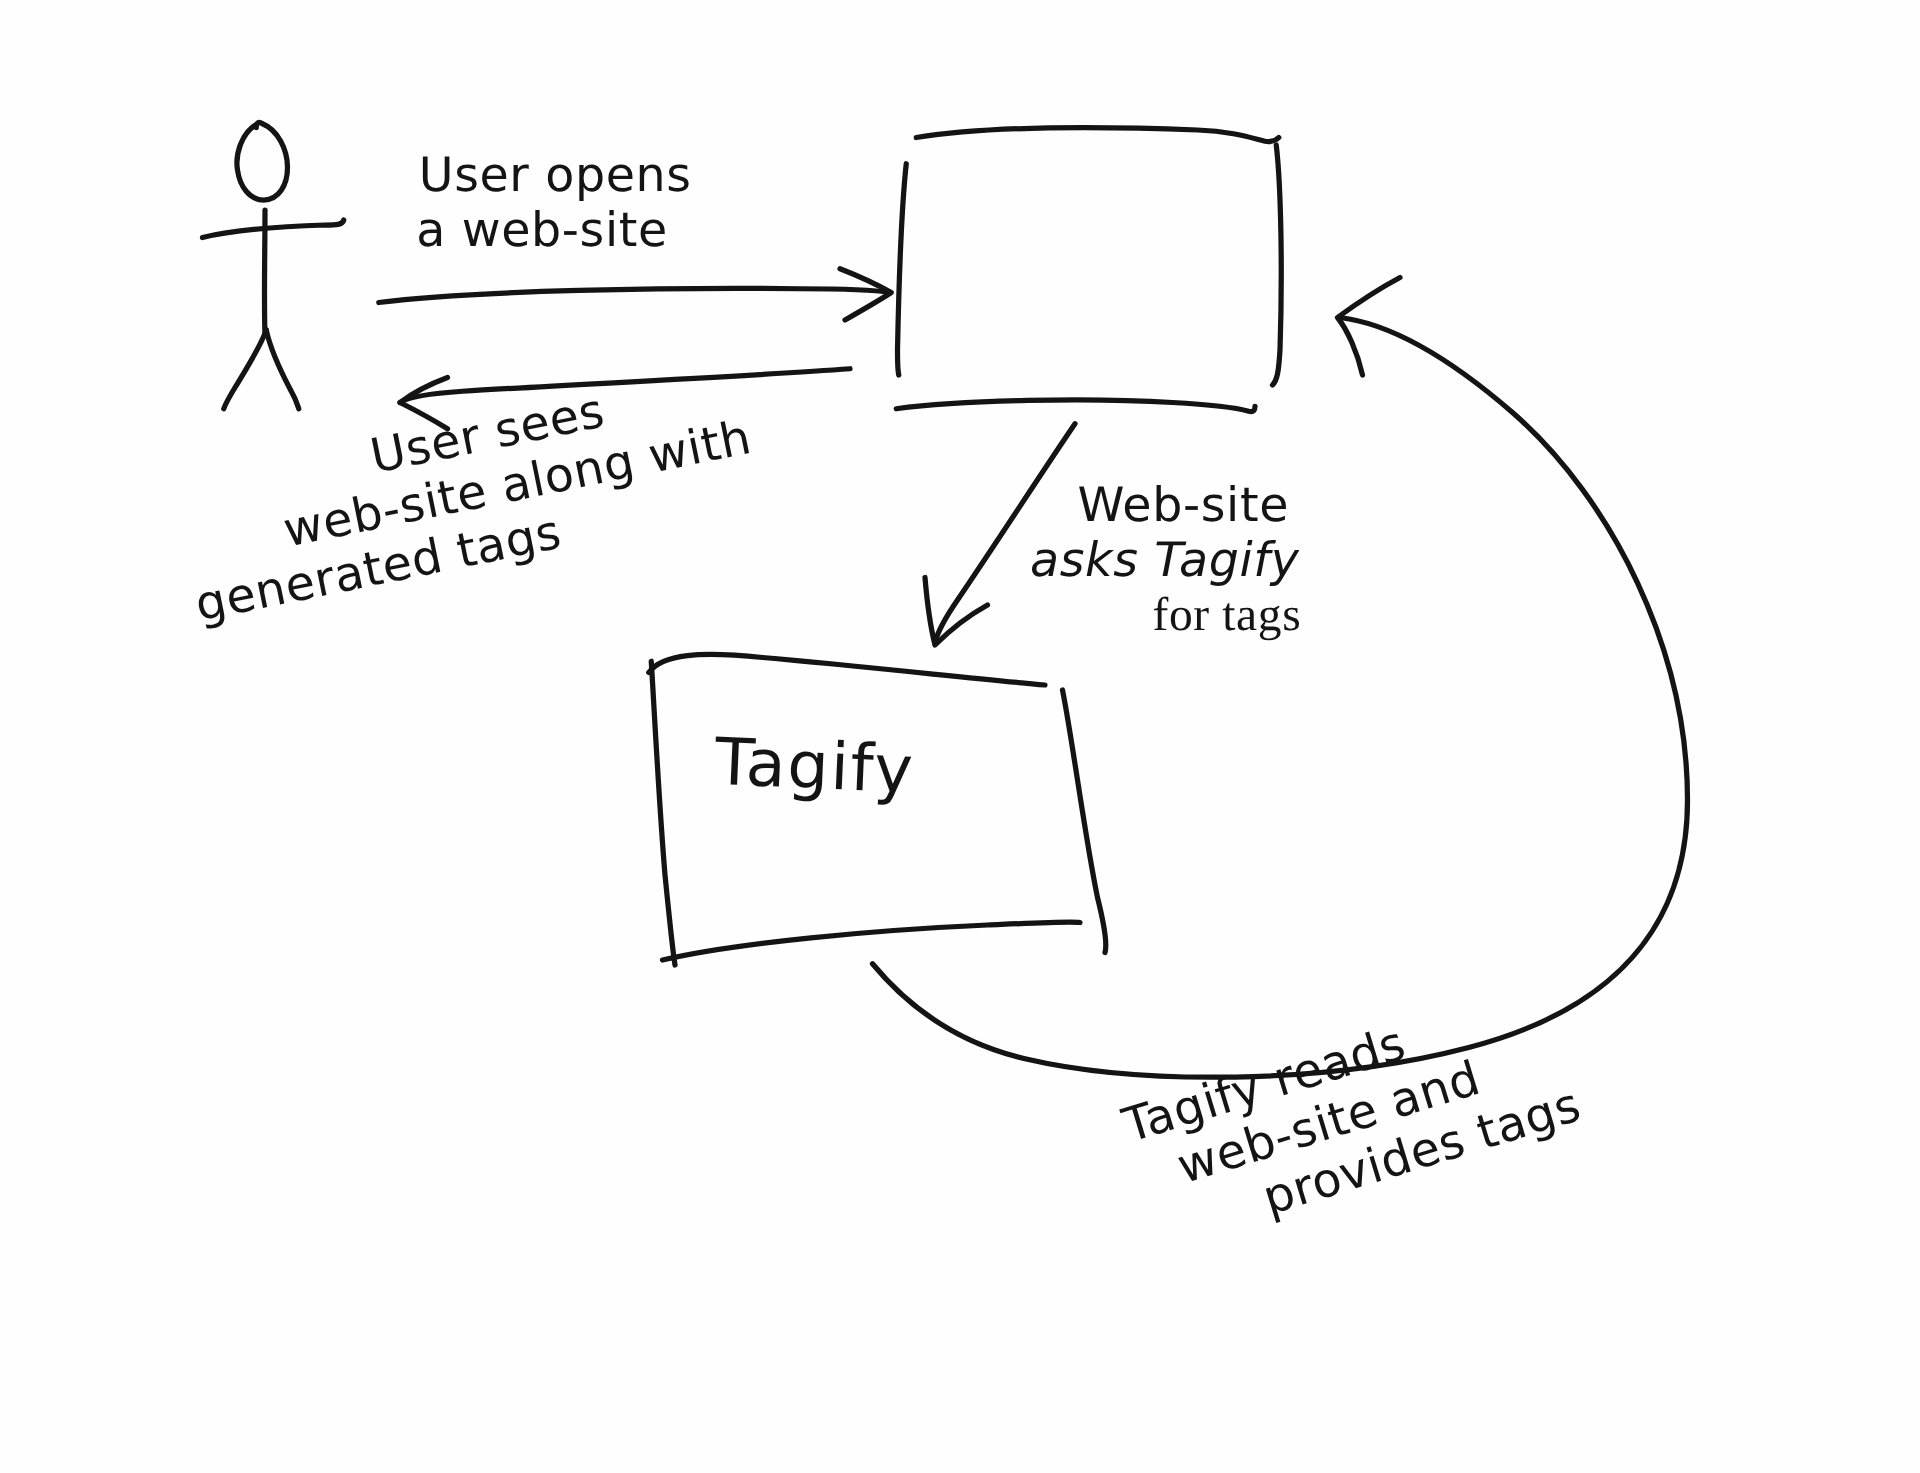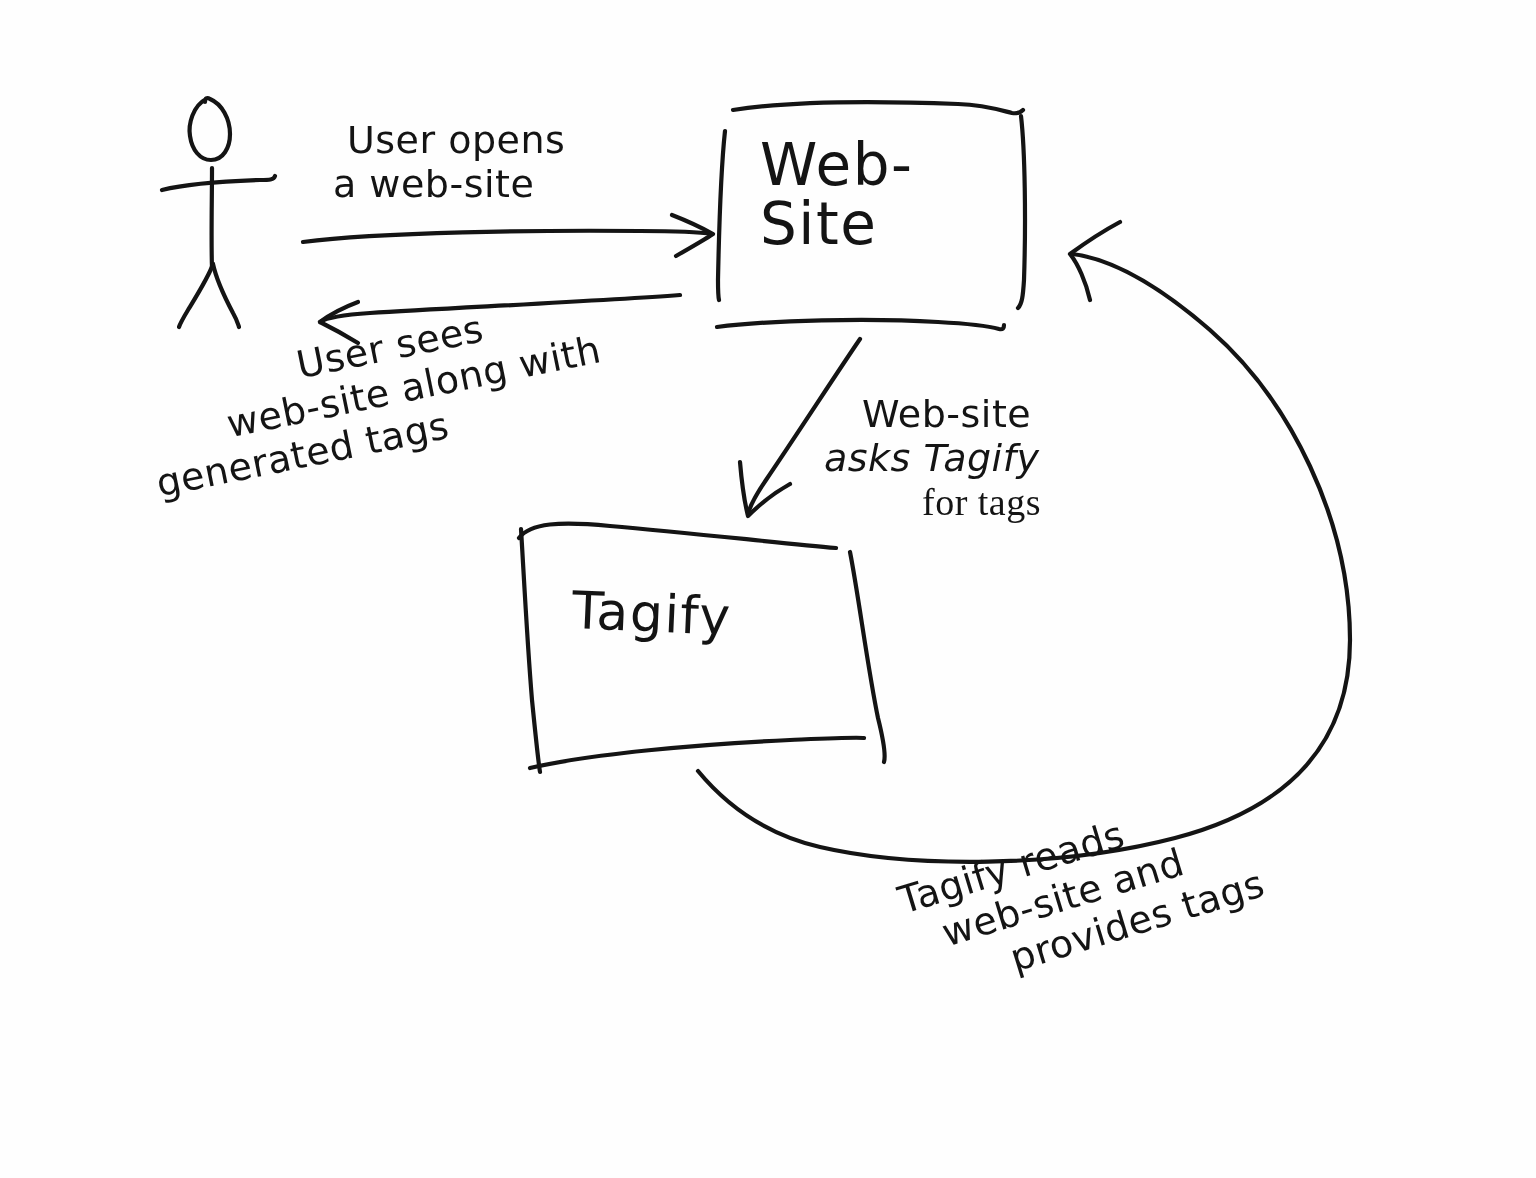--- a/index.html
+++ b/index.html
@@ -50,29 +50,29 @@
   }
   
   .edge-label {
     font-size: 38px;
     line-height: 1.16;
   }
   .edge-label-line {
     display: block;
   }
   .lbl-user-opens   { left: 335px; top: 118px; }
-  .lbl-user-opens .l1 { margin-left: 12px; }
+  .lbl-user-opens .l1 { margin-left: 0px; }
   .lbl-user-opens .l2 { margin-left: -2px; }
 
   .lbl-user-sees  { left: 300px; top: 344px; transform: rotate(-11.5deg); }
   .lbl-user-sees .l1 { margin-left: 6px; }
   .lbl-user-sees .l2 { margin-left: -74px; }
   .lbl-user-sees .l3 { margin-left: -155px; }
 
-  .lbl-asks      { left: 862px; top: 392px; }
+  .lbl-asks      { left: 862px; top: 382px; }
   .lbl-asks .l1  { margin-left: 0px; }
   .lbl-asks .l2  { margin-left: -38px; font-style: italic; }
   .lbl-asks .l3  { margin-left: 60px; font-family: Liberation Serif, serif; }
 
   .lbl-provides  { left: 905px; top: 880px; transform: rotate(-17deg); }
   .lbl-provides .l1 { margin-left: 8px; }
   .lbl-provides .l2 { margin-left: 40px; }
   .lbl-provides .l3 { margin-left: 98px; }
 
   .lbl-website   { left: 760px; top: 136px; }
@@ -144,24 +144,20 @@
                C 910 868 1060 868 1175 838
                C 1290 808 1350 742 1350 640
                C 1350 520 1290 400 1210 330
                C 1150 278 1105 258 1072 254"></path>
       <path class="stroke" d="M 1120 222 C 1105 230 1085 243 1070 254
                C 1078 264 1086 282 1090 300"></path>
     </g>
 
   </svg>
 
-  <div class="hand-text node-label lbl-website">
-    <span class="edge-label-line">Web-</span>
-    <span class="edge-label-line">Site</span>
-  </div>
 
   <div class="hand-text node-label small lbl-tagify">Tagify</div>
 
   <div class="hand-text edge-label lbl-user-opens">
     <span class="edge-label-line l1">User opens</span>
     <span class="edge-label-line l2">a web-site</span>
   </div>
 
   <div class="hand-text edge-label lbl-user-sees">
     <span class="edge-label-line l1">User sees</span>

